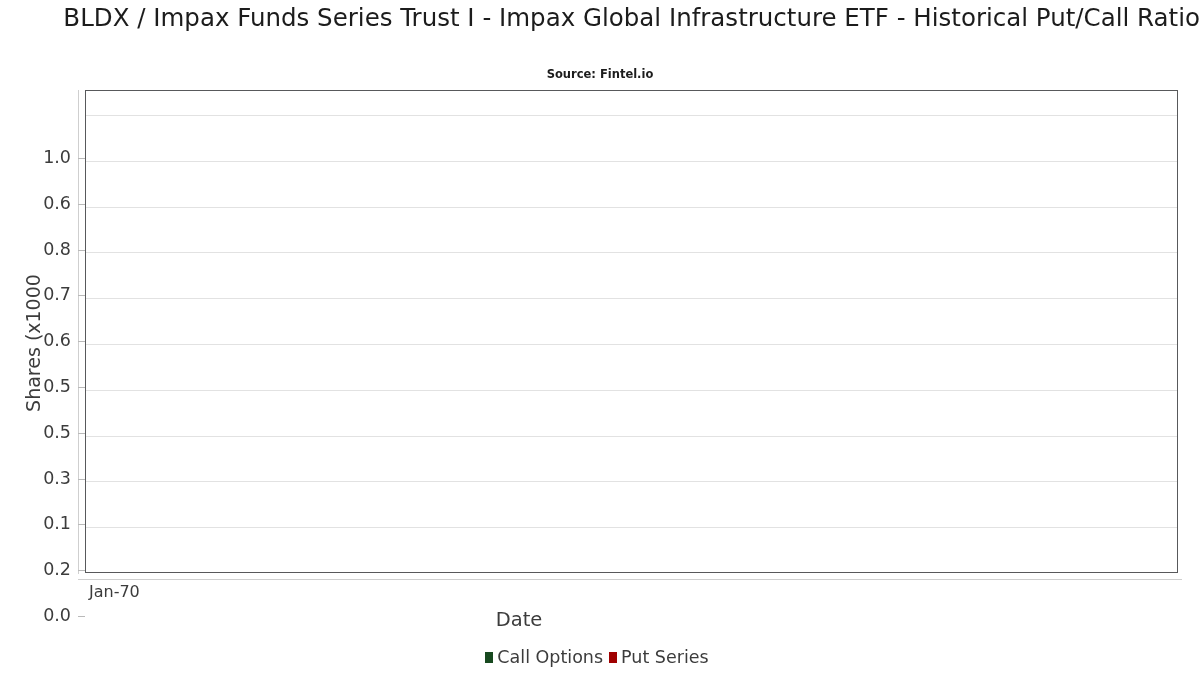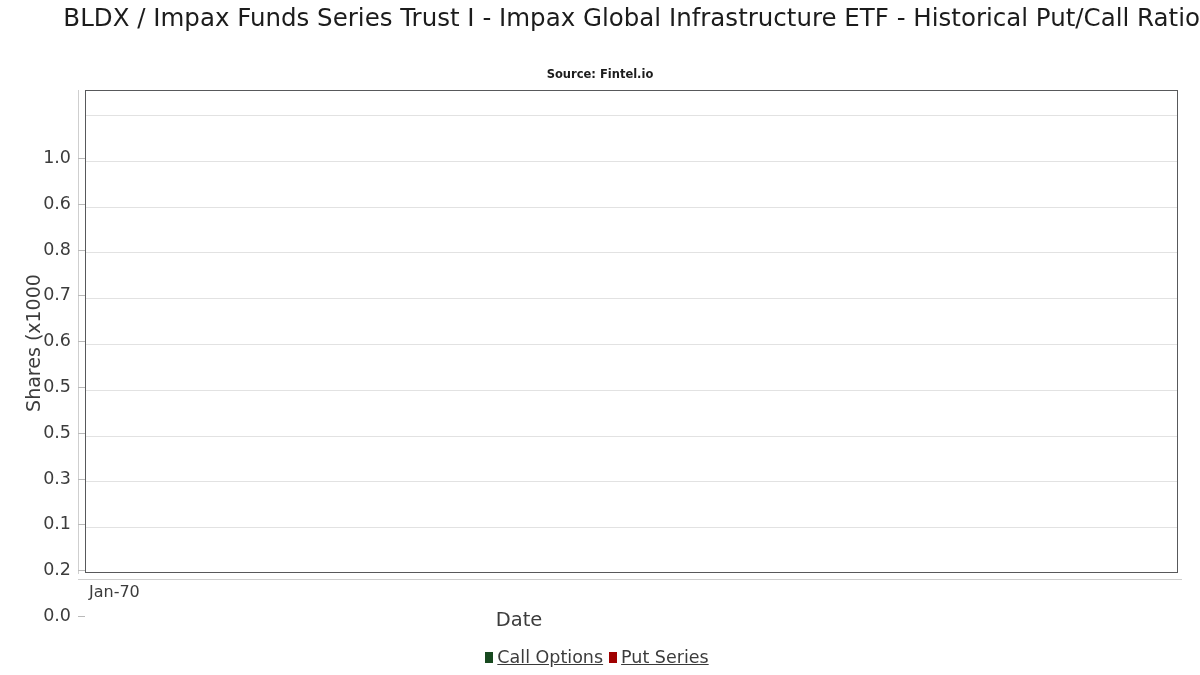--- a/index.html
+++ b/index.html
@@ -151,21 +151,20 @@
   
   #legend {
     position: absolute;
     left: 0;
     top: 647px;
     width: 1200px;
     display: flex;
     justify-content: center;
     align-items: center;
     gap: 0px;
-    text-decoration: underline;
   }
   .legend-item {
     display: flex;
     align-items: center;
     gap: 4px;
     margin: 0 6px 0 0;
     padding: 0;
   }
   .legend-swatch {
     width: 8px;

